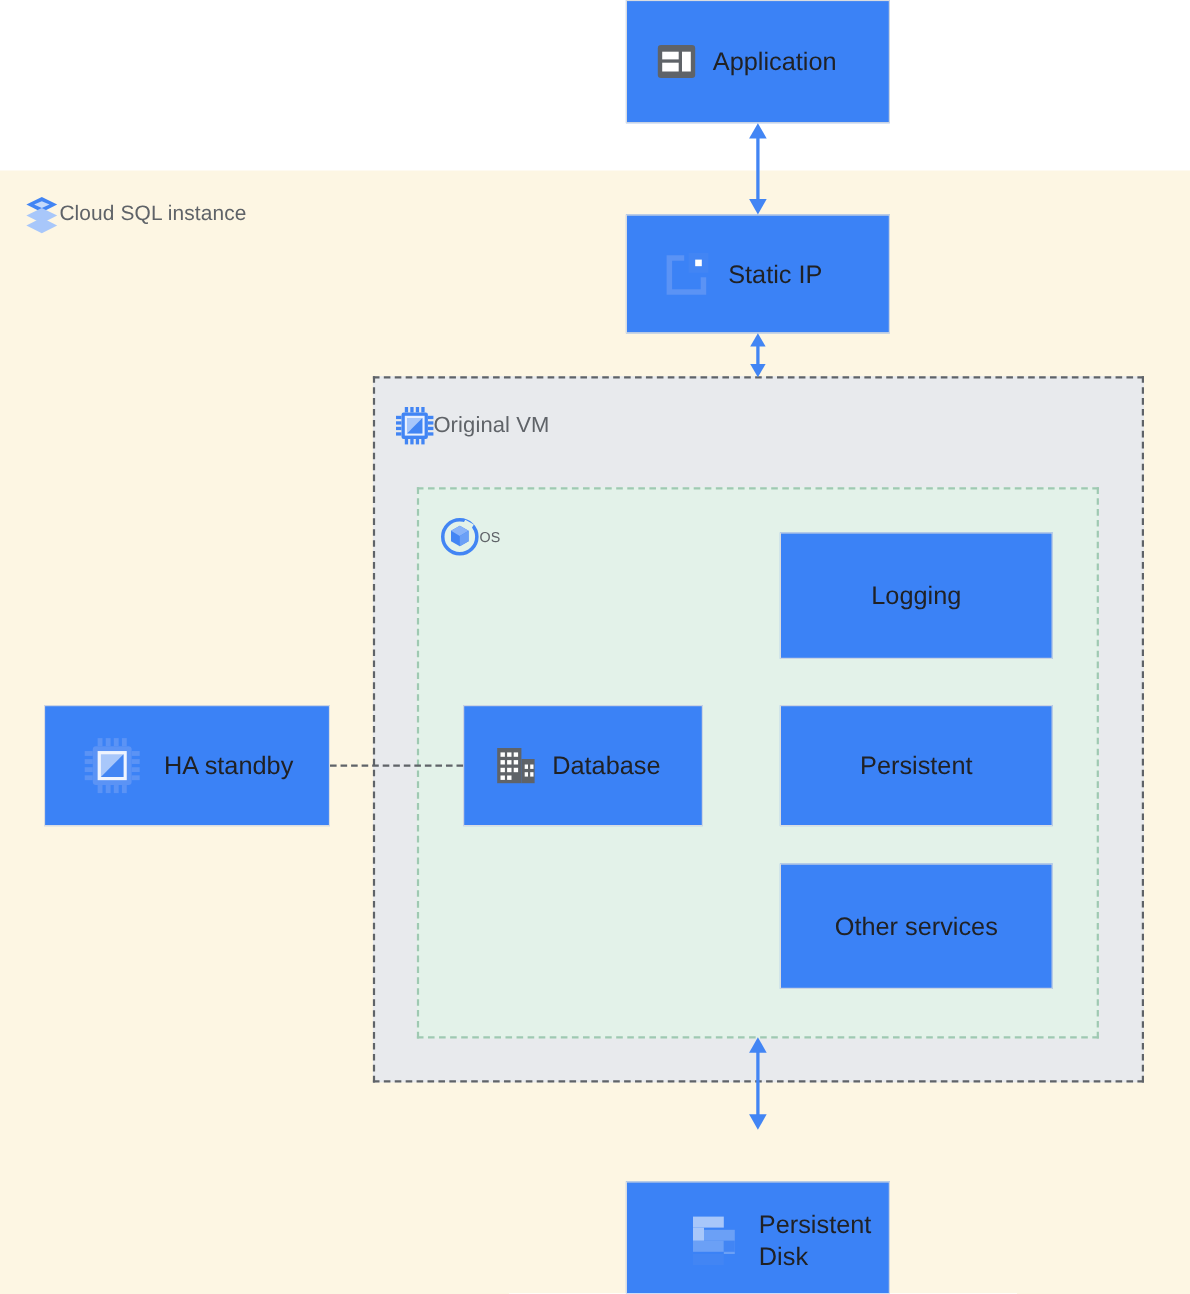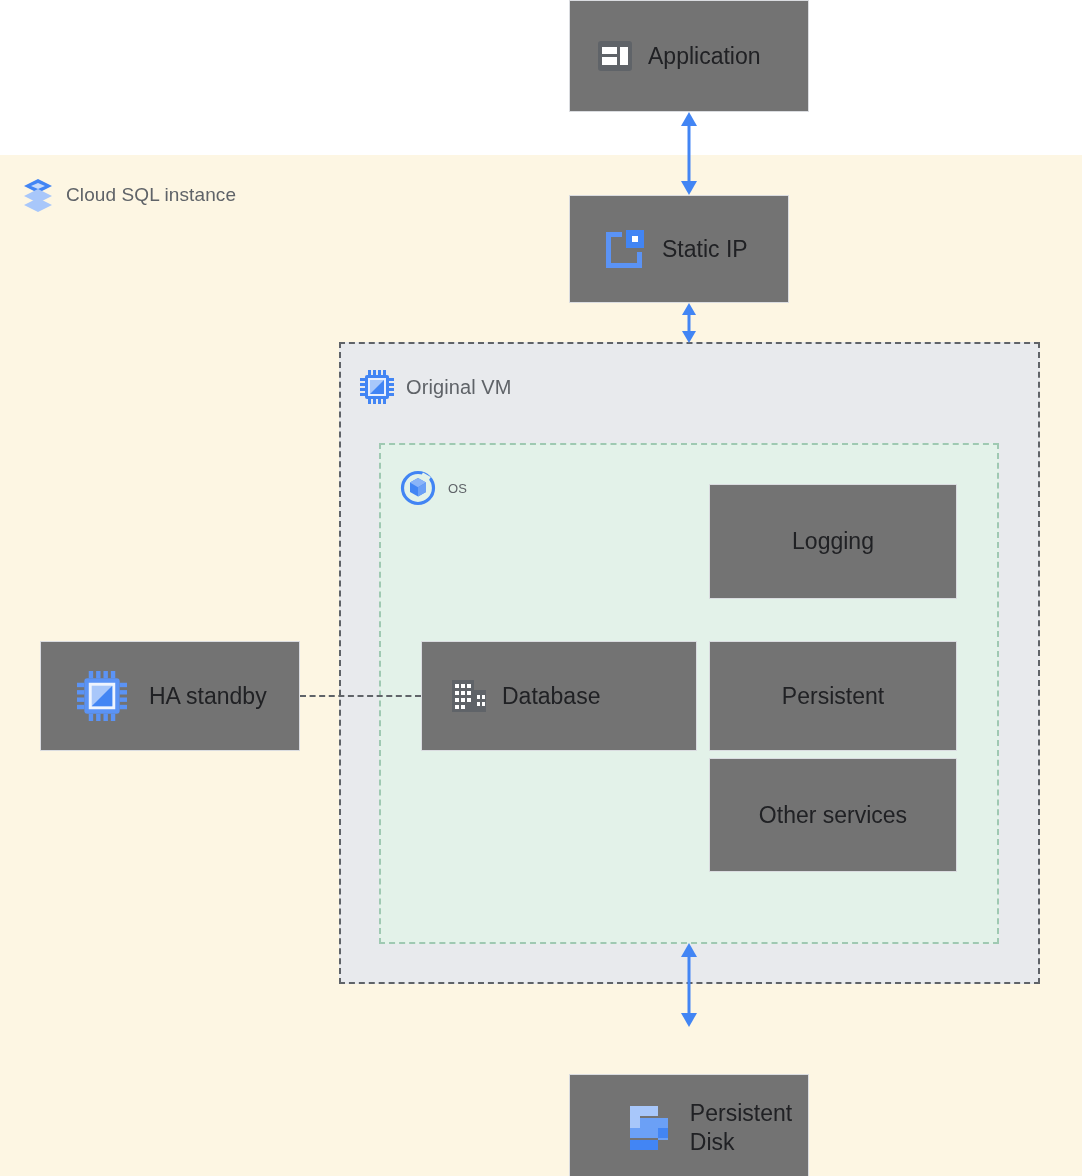--- a/index.html
+++ b/index.html
@@ -27,21 +27,20 @@
     left: 0;
     top: 155px;
     width: 1082px;
     height: 1021px;
     background: #FDF6E3;
   }
   .region-label {
     position: absolute;
     display: flex;
     align-items: center;
-    gap: 12px;
     white-space: nowrap;
   }
   .region-label .rl-text {
     font-size: 19px;
     color: #5F6368;
     letter-spacing: 0.1px;
   }
   .cloudsql-label { left: 22px; top: 178px; }
   .cloudsql-label .rl-text { font-size: 19px; }
 
@@ -67,42 +66,42 @@
     background: #E3F2E9;
     border: 2px dashed #9FC9B2;
     box-sizing: border-box;
   }
   .os-label { left: 400px; top: 470px; }
   .os-label .rl-text { font-size: 13px; }
 
   
   .node {
     position: absolute;
-    background: #737373;
+    background: #3b82f6;
     border: 1px solid #DADCE0;
     box-sizing: border-box;
     display: flex;
     align-items: center;
     justify-content: center;
     gap: 16px;
   }
   .node-label {
     font-size: 23px;
     color: #202124;
     line-height: 1.25;
     white-space: pre-line;
   }
 
   .n-application  { left: 569px; top: 0px;    width: 240px; height: 112px; }
-  .n-staticip     { left: 569px; top: 195px;  width: 220px; height: 108px; }
+  .n-staticip     { left: 569px; top: 195px;  width: 240px; height: 108px; }
   .n-hastandby    { left: 40px;  top: 641px;  width: 260px; height: 110px; }
-  .n-database     { left: 421px; top: 641px;  width: 276px; height: 110px; }
+  .n-database     { left: 421px; top: 641px;  width: 218px; height: 110px; }
   .n-logging      { left: 709px; top: 484px;  width: 248px; height: 115px; }
   .n-monitoring   { left: 709px; top: 641px;  width: 248px; height: 110px; }
-  .n-otherservices{ left: 709px; top: 758px;  width: 248px; height: 114px; }
+  .n-otherservices{ left: 709px; top: 785px;  width: 248px; height: 114px; }
   .n-persistdisk  { left: 569px; top: 1026px; width: 240px; height: 108px; }
 
   .n-hastandby { padding-left: 36px; justify-content: flex-start; gap: 22px; }
   .n-database  { padding-left: 28px; justify-content: flex-start; gap: 14px; }
   .n-application { padding-left: 28px; justify-content: flex-start; gap: 16px; }
   .n-staticip { padding-left: 32px; justify-content: flex-start; gap: 14px; }
   .n-persistdisk { padding-left: 42px; justify-content: center; gap: 20px; margin-top: 48px; }
 
   
   .conn { position: absolute; }

